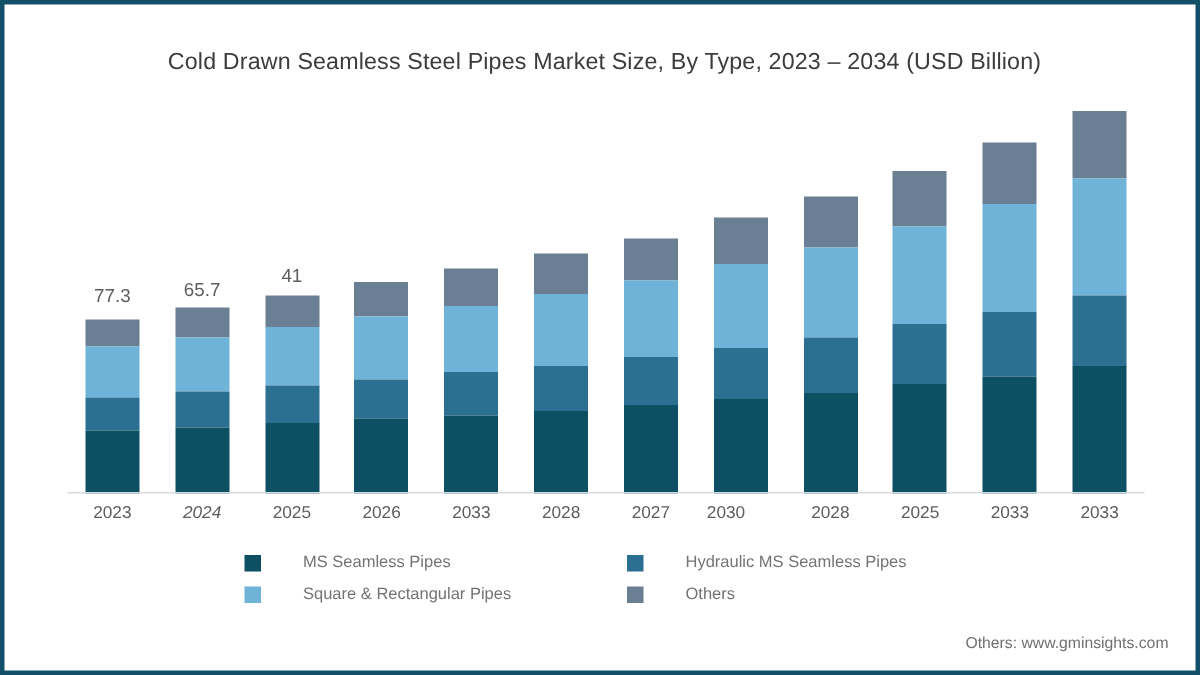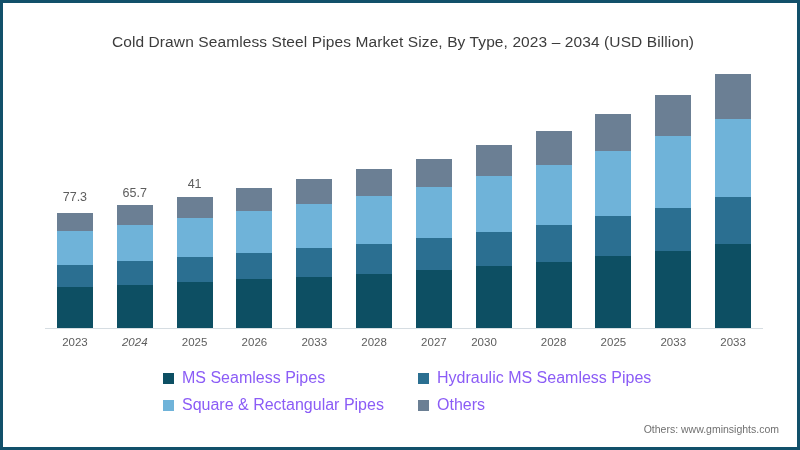--- a/index.html
+++ b/index.html
@@ -100,23 +100,24 @@
     align-items: center;
   }
   .legend-item.col1 { width: 255px; }
   .swatch {
     width: 11px;
     height: 11px;
     margin-right: 8px;
     flex: none;
   }
   .legend-text {
-    font-size: 16px;
-    color: #8b5cf6;
+    font-size: 11px;
+    color: #737373;
     white-space: nowrap;
+    margin-left: 20px;
   }
   #source {
     position: absolute;
     right: 18px;
     bottom: 12px;
     font-size: 10.5px;
     color: #707070;
   }
 </style>
 </head>

